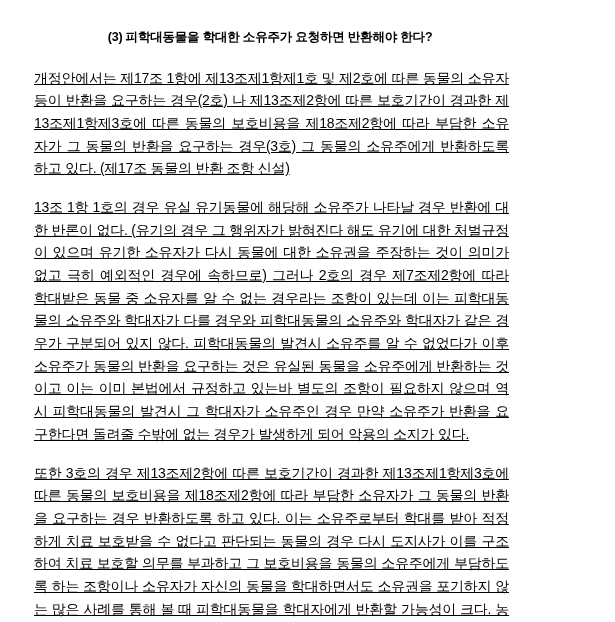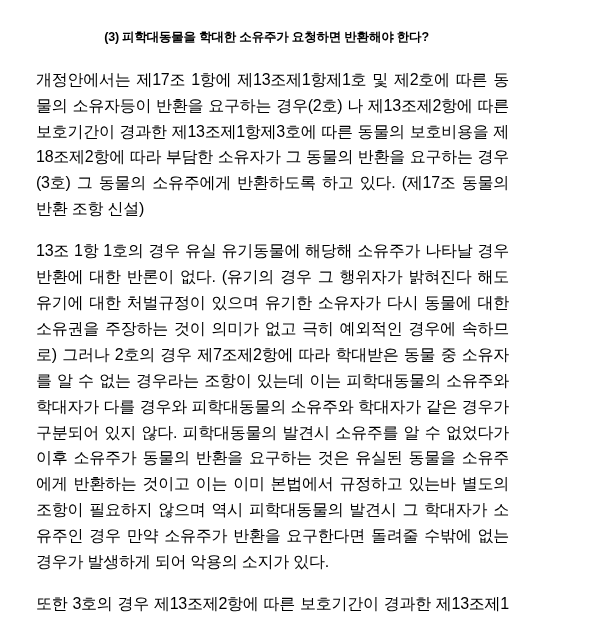--- a/index.html
+++ b/index.html
@@ -11,39 +11,40 @@
     height: 622px;
     background: #ffffff;
     font-family: "Liberation Sans", sans-serif;
     color: #000000;
     overflow: hidden;
   }
   .page {
     box-sizing: border-box;
     width: 533px;
     height: 622px;
-    padding: 22px 24px 10px 24px;
+    padding: 22px 24px 10px 31px;
     position: relative;
   }
   .doc-title {
     text-align: center;
     font-size: 12.5px;
     font-weight: bold;
     letter-spacing: -0.2px;
     margin: 6px 0 20px 0;
     line-height: 1.5;
   }
   .para {
-    font-size: 16px;
+    font-size: 14px;
     line-height: 1.62;
     text-align: justify;
     text-justify: inter-character;
     letter-spacing: -0.25px;
-    margin: 0 0 16px 12px;
+    margin: 0 0 16px 3px;
     word-break: break-all;
+    text-decoration: underline;
   }
   .para:last-child {
     margin-bottom: 0;
   }
 </style>
 </head>
 <body>
 
 <div class="page">
 

